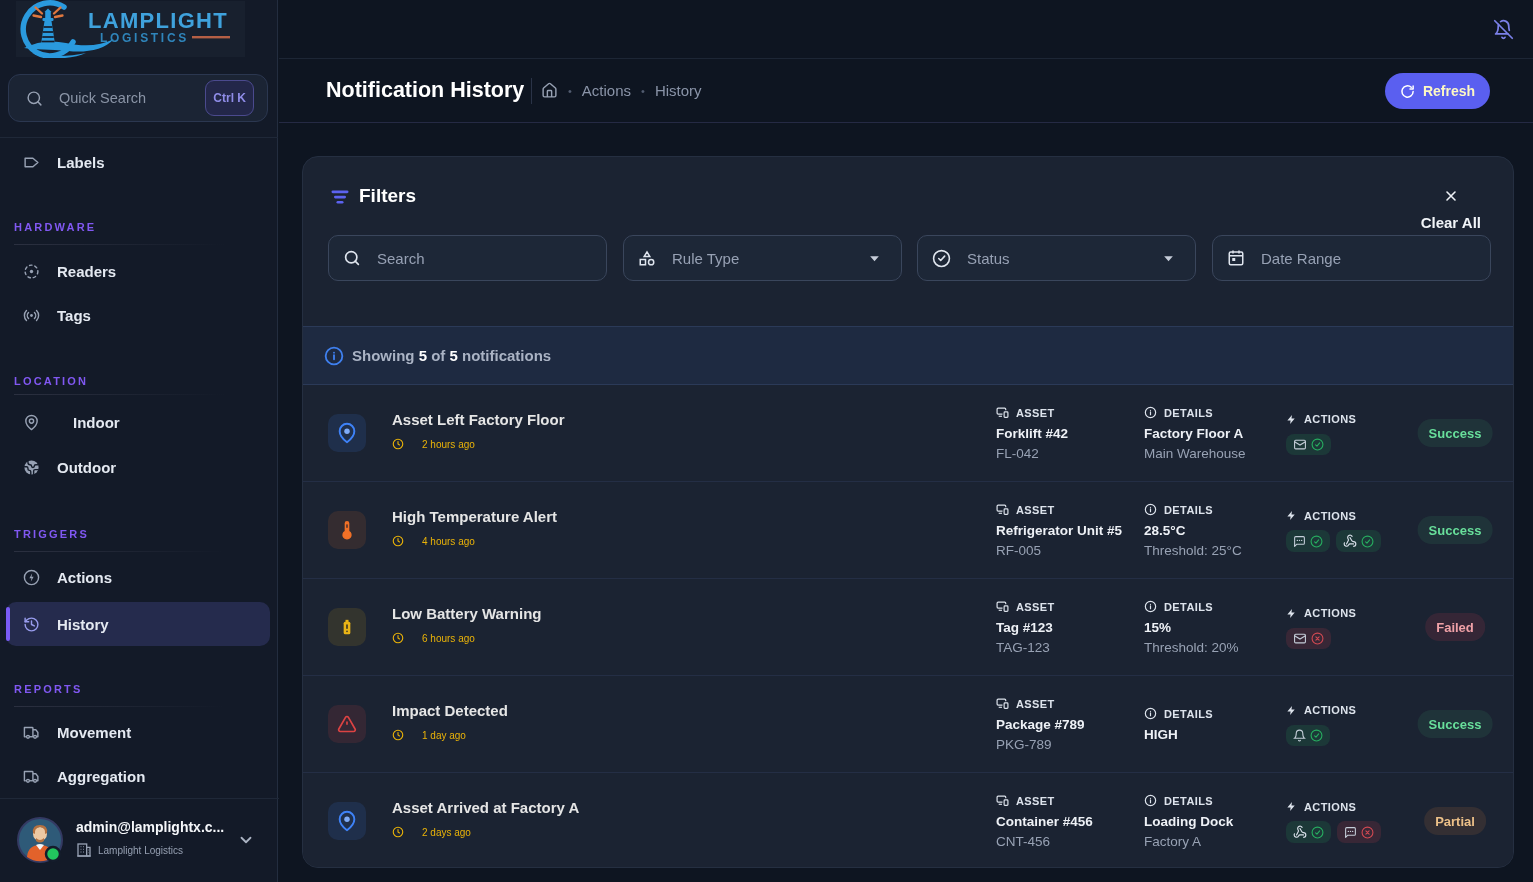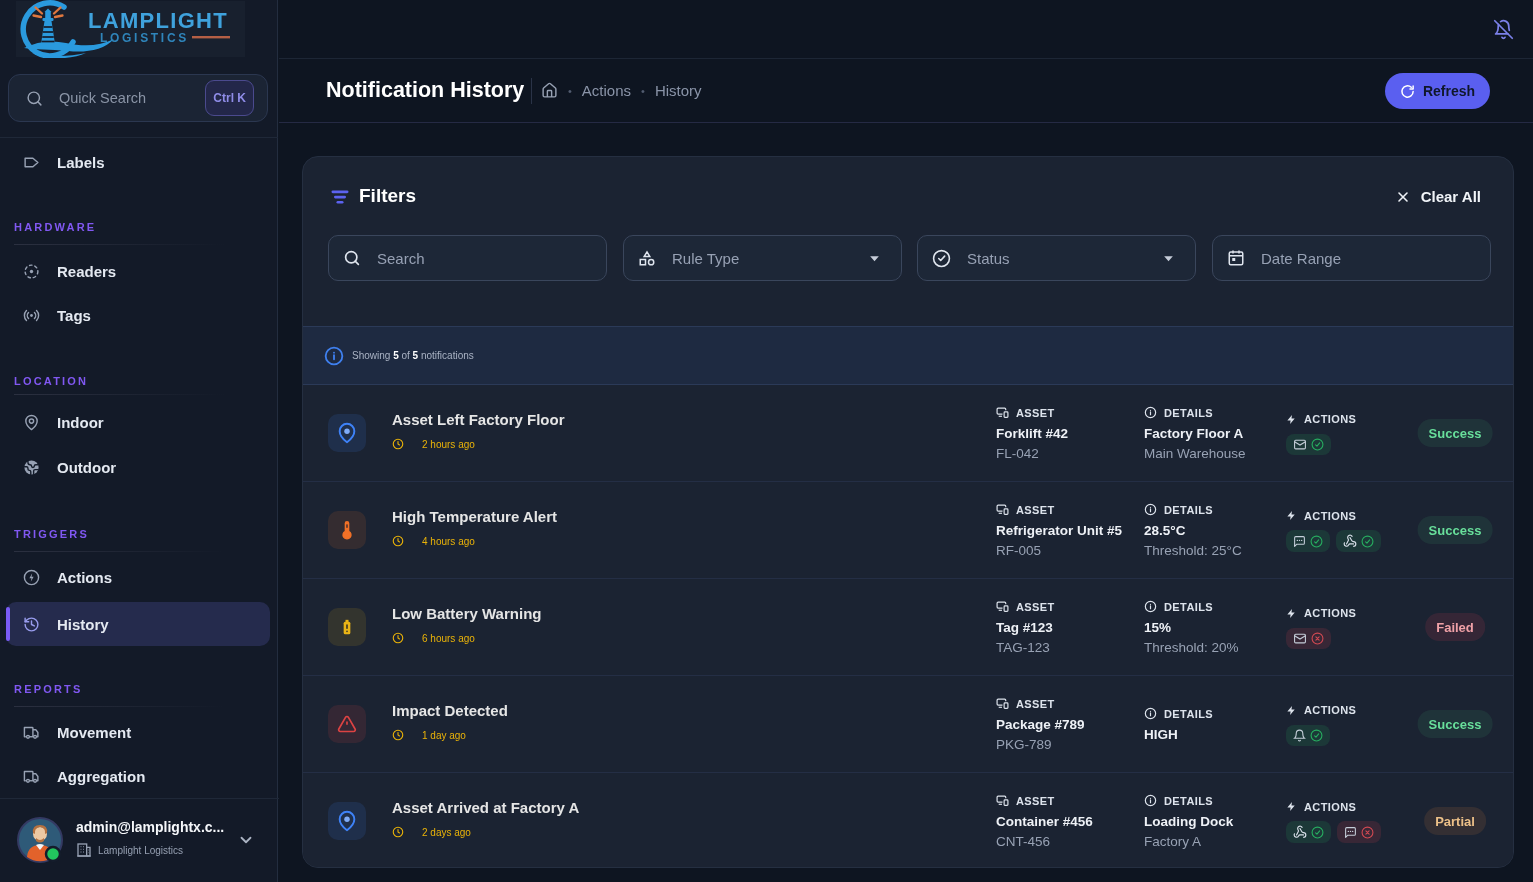--- a/index.html
+++ b/index.html
@@ -27,33 +27,33 @@
 .uchev { position:absolute; left:237px; top:32px; color:#aab3c2; }
 
 .main { position:absolute; left:279px; top:0; width:1254px; height:882px; background:#0e1521; }
 .topbar { position:absolute; left:0; top:0; width:1254px; height:59px; border-bottom:1px solid #1d2635; }
 .bell { position:absolute; left:1214px; top:19px; color:#7b80e8; }
 .titlebar { position:absolute; left:0; top:59px; width:1254px; height:64px; border-bottom:1px solid #252a44; }
 .h1 { position:absolute; left:47px; top:19px; font-size:21.5px; font-weight:bold; color:#fff; }
 .tdiv { position:absolute; left:252px; top:19px; width:1px; height:26px; background:#2a3347; }
 .crumbs { position:absolute; left:262px; top:23px; display:flex; align-items:center; gap:10px; color:#8a94a8; font-size:15px; }
 .crumbs .dot { color:#525c70; font-size:11px; }
-.refresh { position:absolute; left:1106px; top:14px; width:105px; height:36px; border-radius:18px; background:#5a5ff0; color:#0f172a; display:flex; align-items:center; justify-content:center; gap:8px; font-size:14px; font-weight:bold; }
+.refresh { position:absolute; left:1106px; top:14px; width:105px; height:36px; border-radius:18px; background:#5a5ff0; color:#fef9c3; display:flex; align-items:center; justify-content:center; gap:8px; font-size:14px; font-weight:bold; }
 
 .card { position:absolute; left:302px; top:156px; width:1212px; height:712px; background:#1b2332; border:1px solid #252f41; border-radius:16px; overflow:hidden; }
 .rowszone { position:absolute; left:0; top:228px; width:1210px; height:482px; background:#1b2332; }
 .ftitle { position:absolute; left:56px; top:28px; font-size:19px; font-weight:bold; color:#fff; }
 .ficon { position:absolute; left:28px; top:32px; }
-.clearall { position:absolute; right:32px; top:31px; display:flex; align-items:center; gap:10px; color:#f1f4f8; font-size:15px; font-weight:bold; }
+.clearall { position:absolute; right:32px; top:31px; display:flex; align-items:center; gap:10px; color:#f1f4f8; font-size:15px; font-weight:bold;flex-direction:column; }
 .finput { position:absolute; top:78px; height:46px; width:279px; background:#1d2737; border:1px solid #3a465c; border-radius:10px; display:flex; align-items:center; padding:0 14px; color:#97a1b4; font-size:15px; }
 .finput .fico { color:#dfe5ee; margin-right:16px; }
 .finput .caret { margin-left:auto; margin-right:6px; color:#c6cdd9; }
 
 .showbar { position:absolute; left:0; top:169px; width:1210px; height:59px; background:#1e2a41; border-top:1px solid #2b3a58; border-bottom:1px solid #2b3a58; display:flex; align-items:center; }
-.showbar .txt { color:#aab3c4; font-size:10px; }
+.showbar .txt { color:#aab3c4; font-size:15px;font-weight:bold; }
 .showbar b { color:#fff; }
 
 .row { position:absolute; left:0; width:1210px; height:97px; border-bottom:1px solid #242e45; }
 .rowicon { position:absolute; left:25px; top:29px; width:38px; height:38px; border-radius:10px; display:flex; align-items:center; justify-content:center; }
 .rtitle { position:absolute; left:89px; top:26px; font-size:15px; font-weight:bold; color:#e5e5e5; }
 .rtime { position:absolute; left:89px; top:53px; display:flex; align-items:center; gap:18px; color:#eab308; font-size:10px; }
 .col { position:absolute; display:flex; flex-direction:column; justify-content:center; height:97px; top:0; }
 .colhead { display:flex; align-items:center; gap:7px; color:#dde3ec; font-size:11px; font-weight:bold; letter-spacing:0.4px; }
 .cv1 { color:#eef1f6; font-size:13.5px; font-weight:bold; margin-top:7px; }
 .cv2 { color:#98a2b4; font-size:13.5px; margin-top:5px; }
@@ -132,21 +132,21 @@
           <path d="M4.9 19.1C1 15.2 1 8.8 4.9 4.9"></path>
           <path d="M7.8 16.2c-2.3-2.3-2.3-6.1 0-8.5"></path>
           <circle cx="12" cy="12" r="2" fill="currentColor" stroke="none"></circle>
           <path d="M16.2 7.8c2.3 2.3 2.3 6.1 0 8.5"></path>
           <path d="M19.1 4.9C23 8.8 23 15.1 19.1 19"></path>
         </svg>
       <span class="nt">Tags</span>
     </div>
     <div class="seclabel" style="top:237px;">LOCATION</div>
     <div class="secline" style="top:256px;"></div>
-    <div class="navitem" style="top:262px;">
+    <div class="navitem" style="top:262px;gap:16px;">
       <svg class="ni" viewBox="0 0 24 24" fill="none" stroke="currentColor" stroke-width="2" stroke-linejoin="round">
           <path d="M20 10c0 6-8 12-8 12s-8-6-8-12a8 8 0 0 1 16 0Z"></path>
           <circle cx="12" cy="10" r="3"></circle>
         </svg>
       <span class="nt">Indoor</span>
     </div>
     <div class="navitem" style="top:307px;">
       <svg class="ni" viewBox="0 0 24 24">
           <circle cx="12" cy="12" r="10" fill="currentColor"></circle>
           <g stroke="#141c2b" stroke-width="2" fill="none" stroke-linecap="round">

